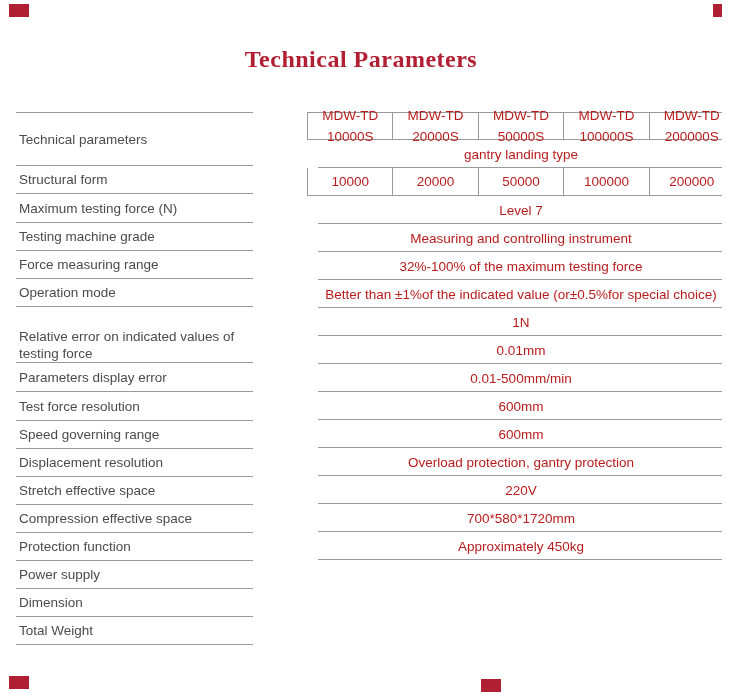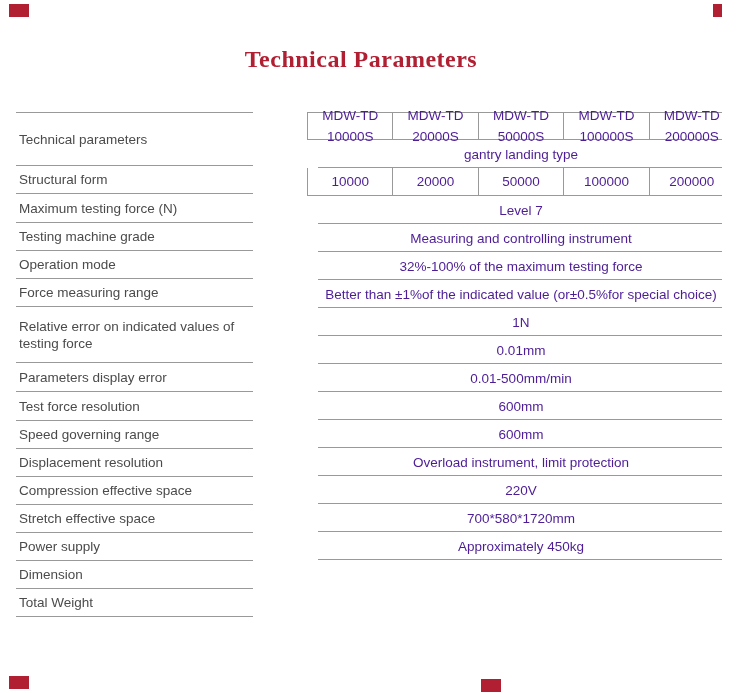--- a/index.html
+++ b/index.html
@@ -59,30 +59,30 @@
     align-items: center;
     height: 28px;
     border-bottom: 1px solid #999999;
     padding-left: 3px;
     font-size: 13.5px;
     line-height: 17px;
     color: #4b4b4b;
   }
   .h29 { height: 29px; align-items: center; }
   .h53 { height: 53px; }
-  .h56 { height: 56px; }
+  .h56 { height: 56px; align-items: flex-end; }
 
   .rrow {
     position: relative;
     height: 28px;
     display: flex;
     align-items: center;
     justify-content: center;
     font-size: 13.5px;
-    color: #4c1d95;
+    color: #b91c1c;
     text-align: center;
   }
   .rrow.span::after {
     content: "";
     position: absolute;
     left: 11px;
     right: 4px;
     bottom: 0;
     height: 1px;
     background: #999999;
@@ -125,45 +125,48 @@
       <div class="lrow">
           <span>Structural form</span>
         </div>
       <div class="lrow h29">
           <span>Maximum testing force (N)</span>
         </div>
       <div class="lrow">
           <span>Testing machine grade</span>
         </div>
       <div class="lrow">
+          <span>Force measuring range</span>
+        </div>
+      <div class="lrow">
           <span>Operation mode</span>
-        </div>
-      <div class="lrow">
-          <span>Force measuring range</span>
         </div>
       <div class="lrow h56">
           <span>Relative error on indicated values of testing force</span>
         </div>
       <div class="lrow h29">
           <span>Parameters display error</span>
         </div>
       <div class="lrow h29">
           <span>Test force resolution</span>
         </div>
       <div class="lrow">
           <span>Speed governing range</span>
         </div>
       <div class="lrow">
           <span>Displacement resolution</span>
         </div>
       <div class="lrow">
+          <span>Stretch effective space</span>
+        </div>
+      <div class="lrow">
           <span>Compression effective space</span>
         </div>
       <div class="lrow">
-          <span>Stretch effective space</span>
+          <span>Protection function</span>
         </div>
       <div class="lrow">
           <span>Power supply</span>
         </div>
       <div class="lrow">
           <span>Dimension</span>
         </div>
       <div class="lrow">
           <span>Total Weight</span>
         </div>
@@ -237,21 +240,21 @@
       <div class="rrow span">
           <span>0.01-500mm/min</span>
         </div>
       <div class="rrow span">
           <span>600mm</span>
         </div>
       <div class="rrow span">
           <span>600mm</span>
         </div>
       <div class="rrow span">
-          <span>Overload instrument, limit protection</span>
+          <span>Overload protection, gantry protection</span>
         </div>
       <div class="rrow span">
           <span>220V</span>
         </div>
       <div class="rrow span">
           <span>700*580*1720mm</span>
         </div>
       <div class="rrow span">
           <span>Approximately 450kg</span>
         </div>

